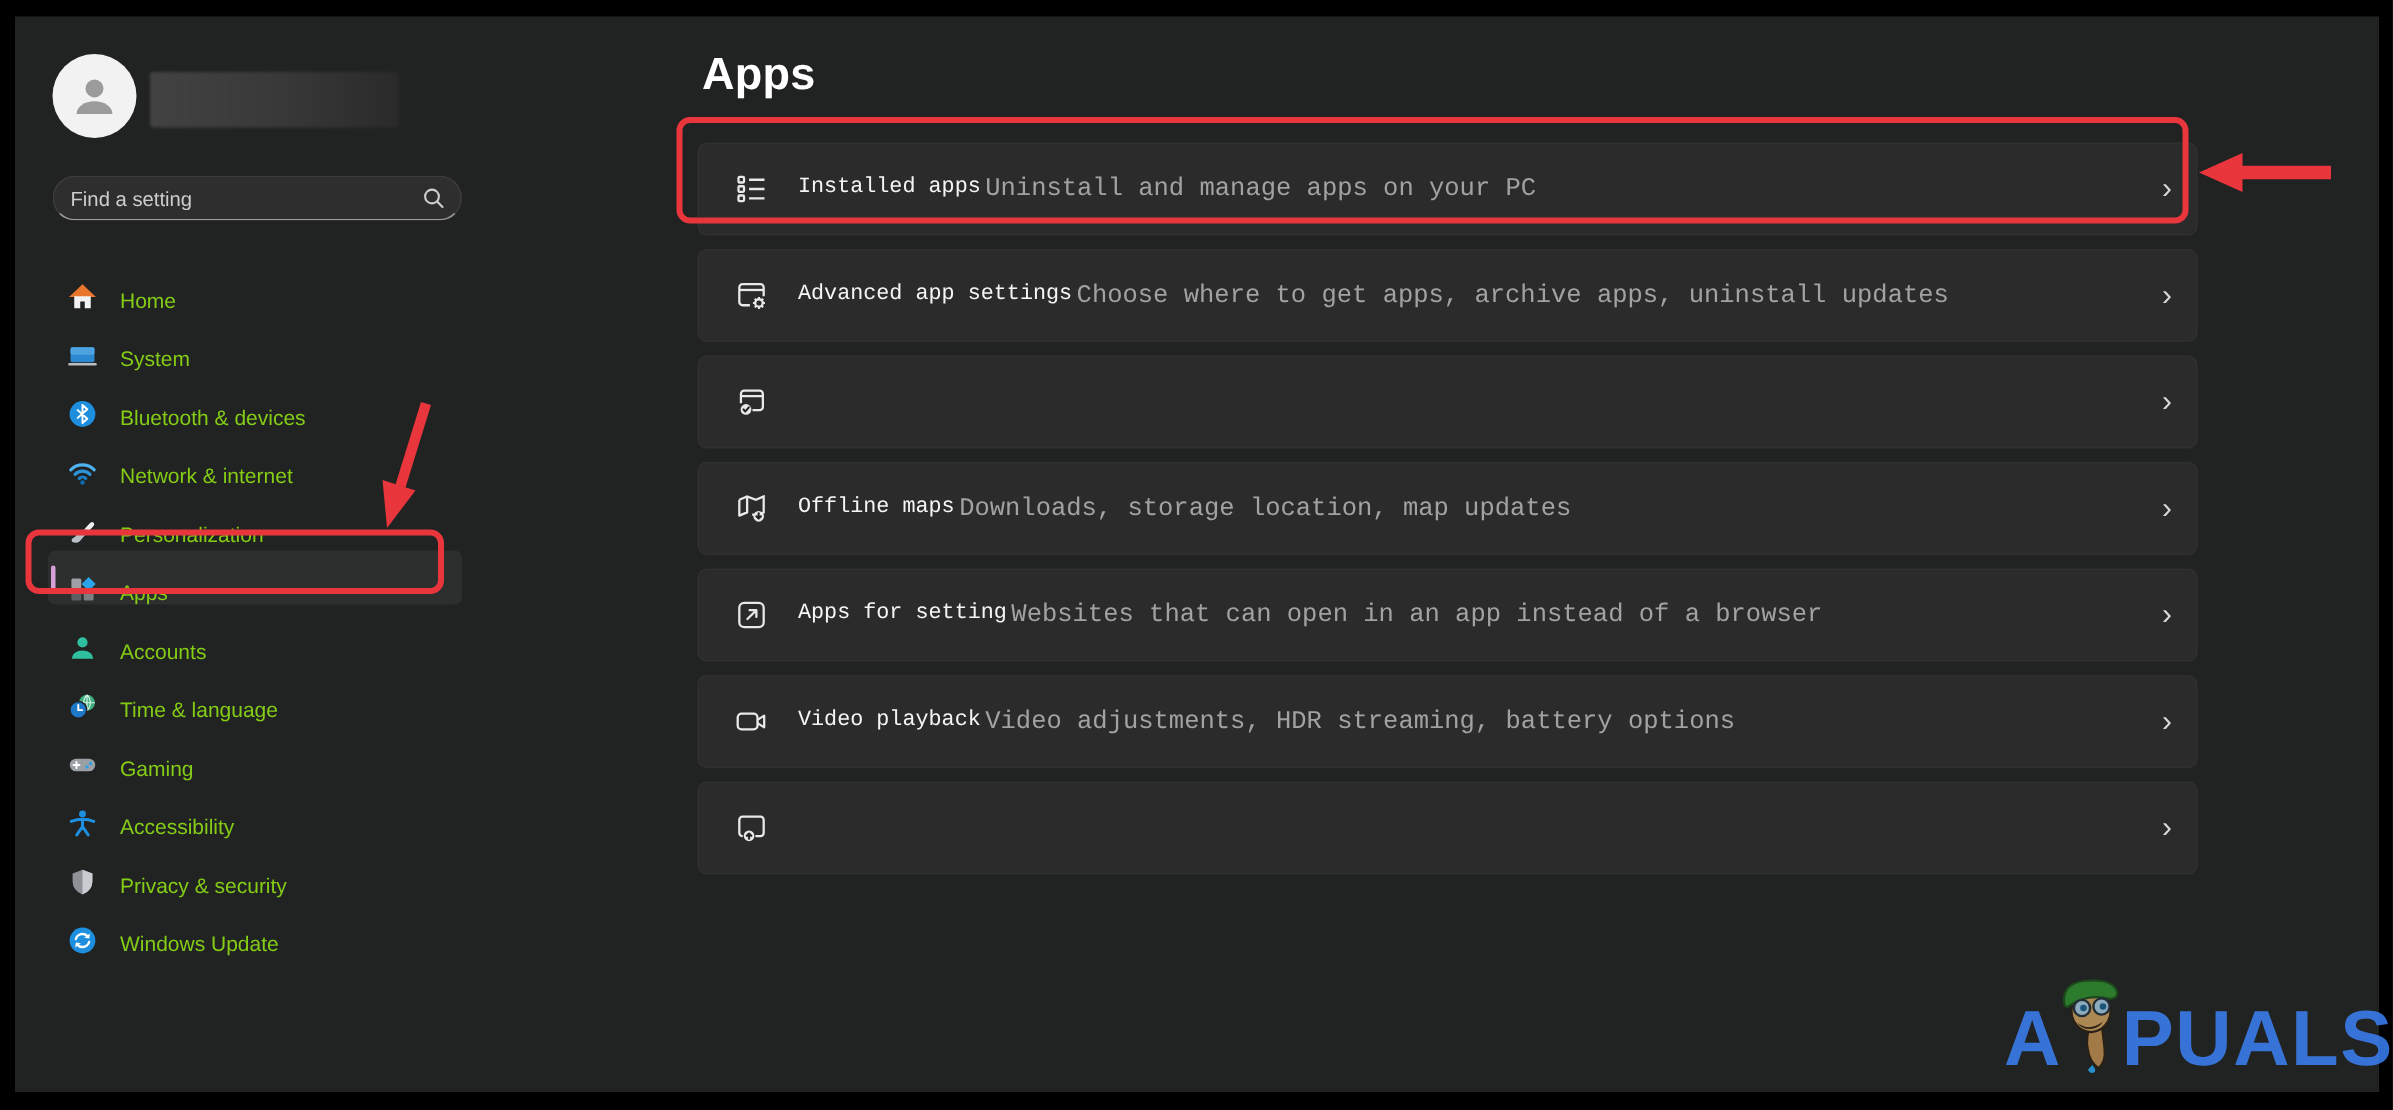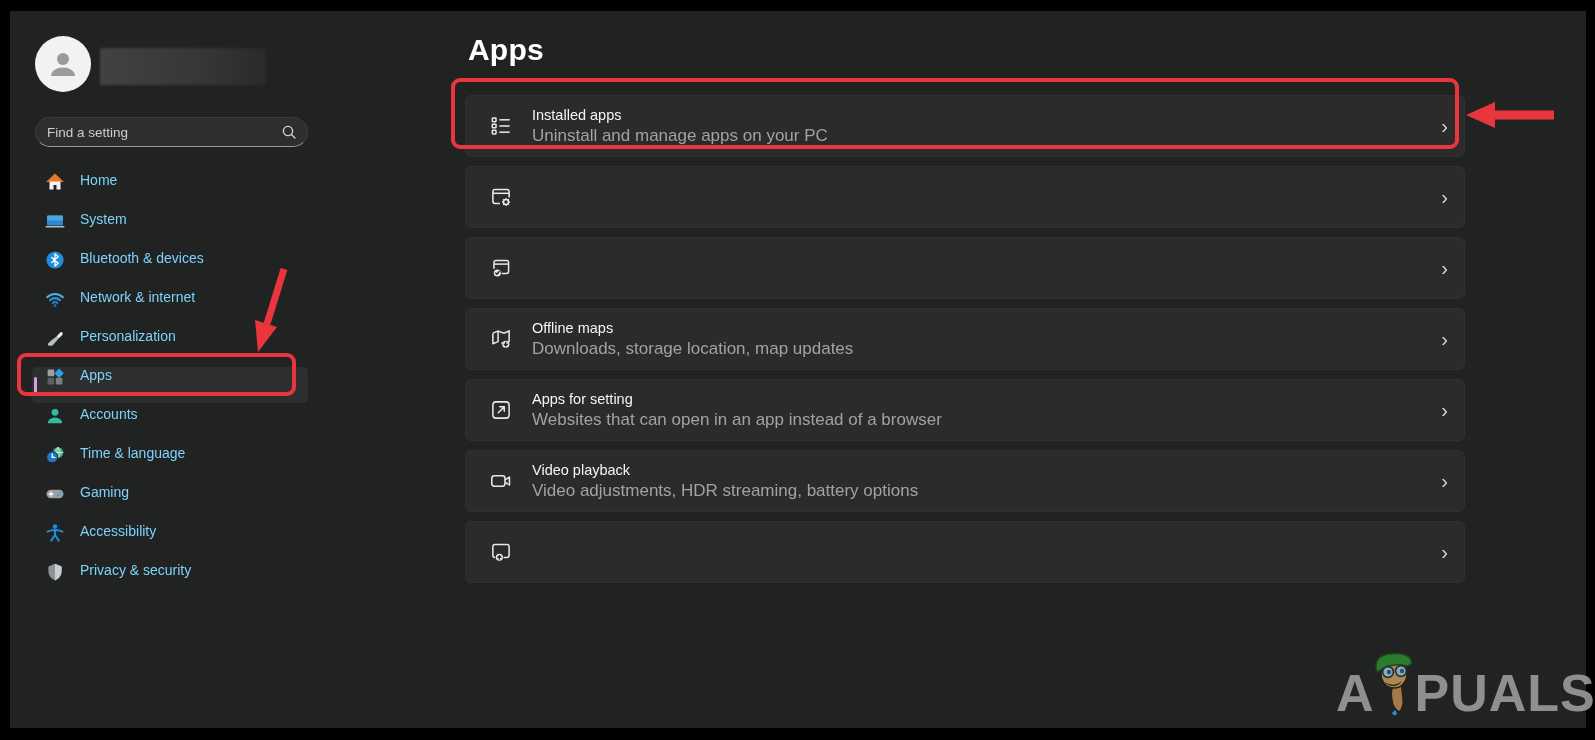--- a/index.html
+++ b/index.html
@@ -28,56 +28,56 @@
     border-radius:15px;display:flex;align-items:center;box-sizing:border-box;
   }
   .search-box input{
     flex:1;background:transparent;border:none;outline:none;color:#e8e8e8;
     font-size:13.5px;padding:0 8px 0 11px;font-family:inherit;
   }
   .search-box input::placeholder{color:#cdcdcd;}
   .search-glyph{margin-right:10px;display:flex;}
   .nav{position:absolute;left:22px;top:161px;width:276px;}
   .nav-item{
-    height:36px;margin-bottom:3px;display:flex;align-items:flex-start;
-    border-radius:5px;cursor:pointer;position:relative;color:#7dd3fc;font-size:14px;
+    height:36px;margin-bottom:3px;display:flex;align-items:flex-end;
+    border-radius:5px;cursor:pointer;position:relative;color:#84cc16;font-size:14px;
   }
   .nav-item .ico{width:20px;height:20px;margin:0 15px 0 13px;flex:0 0 auto;display:flex;}
   .nav-item.selected{background:#2d2e2e;}
   .nav-item.selected .accent-pill{
     position:absolute;left:2px;top:10px;width:3px;height:16px;border-radius:2px;
   }
   
   .page-title{
     position:absolute;left:458px;top:22px;color:#fff;font-size:30px;font-weight:700;
     letter-spacing:.2px;
   }
   .rows{position:absolute;left:455px;top:84px;width:1000px;}
   .srow{
     height:62px;margin-bottom:9px;background:#2b2b2b;border-radius:6px;
     display:flex;align-items:center;position:relative;cursor:pointer;
     border:1px solid #303030;box-sizing:border-box;
   }
   .srow .ricon{width:26px;height:26px;margin:0 18px 0 22px;flex:0 0 auto;display:flex;}
-  .rtext{display:flex;flex-direction:column;gap:3px;}
+  .rtext{display:flex;gap:3px;font-family:Liberation Mono, monospace;}
   .rtitle{color:#f5f5f5;font-size:14.5px;}
   .rsub{color:#a2a2a2;font-size:17px;}
   .chev{
     position:absolute;right:16px;top:50%;transform:translateY(-50%);
     color:#d8d8d8;font-size:20px;font-weight:400;line-height:1;
   }
   
   .hl-rect{position:absolute;border:4px solid #e8363c;border-radius:9px;pointer-events:none;}
   .hl-rect.main-r{left:451px;top:78px;width:1008px;height:71px;box-sizing:border-box;}
   .hl-rect.side-r{left:17px;top:353px;width:279px;height:43px;box-sizing:border-box;}
   .annot{position:absolute;pointer-events:none;}
   
   .watermark{
     position:absolute;left:1336px;top:652px;display:flex;align-items:flex-end;
-    color:#a3a3a3;font-weight:700;font-size:52px;letter-spacing:1px;line-height:.92;
+    color:#3b82f6;font-weight:700;font-size:52px;letter-spacing:1px;line-height:.92;
     opacity:.85;user-select:none;
   }
   .wm-head{margin:0 -2px 2px -4px;display:flex;}
 </style>
 </head>
 <body>
 
 <div class="window">
 
   <div class="avatar">
@@ -213,20 +213,32 @@
     <div class="nav-item">
       <span class="ico">
         <svg viewBox="0 0 20 20" width="20" height="20">
           <path d="M10,1.8 L16.6,4.4 V9.6 Q16.6,15.4 10,18.4 Q3.4,15.4 3.4,9.6 V4.4 Z" fill="#8e9297"></path>
           <path d="M10,1.8 L16.6,4.4 V9.6 Q16.6,15.4 10,18.4 Z" fill="#c9ccd1"></path>
         </svg>
       </span>
       <span>Privacy &amp; security</span>
     </div>
 
+    <div class="nav-item">
+      <span class="ico">
+        <svg viewBox="0 0 20 20" width="20" height="20">
+          <circle cx="10" cy="10" r="8.6" fill="#1e8fdf"></circle>
+          <path d="M5.6,9 a4.6,4.6 0 0 1 8,-1.6" fill="none" stroke="#fff" stroke-width="1.6" stroke-linecap="round"></path>
+          <polygon points="14.6,5.2 14.6,8.6 11.2,8.6" fill="#fff" transform="rotate(8 14 8)"></polygon>
+          <path d="M14.4,11 a4.6,4.6 0 0 1 -8,1.6" fill="none" stroke="#fff" stroke-width="1.6" stroke-linecap="round"></path>
+          <polygon points="5.4,14.8 5.4,11.4 8.8,11.4" fill="#fff" transform="rotate(8 6 12.5)"></polygon>
+        </svg>
+      </span>
+      <span>Windows Update</span>
+    </div>
 
   </div>
 
   <div class="page-title">Apps</div>
 
   <div class="rows">
 
     <div class="srow">
       <span class="ricon">
         <svg viewBox="0 0 24 24" width="26" height="26" fill="none" stroke="#e9e9e9" stroke-width="1.4">
@@ -246,20 +258,24 @@
     </div>
 
     <div class="srow">
       <span class="ricon">
         <svg viewBox="0 0 24 24" width="26" height="26" fill="none" stroke="#e9e9e9" stroke-width="1.4">
           <path d="M11,18 H6.5 A2,2 0 0 1 4.5,16 V7 A2,2 0 0 1 6.5,5 H17.5 A2,2 0 0 1 19.5,7 V12.5"></path>
           <line x1="4.5" y1="8.6" x2="19.5" y2="8.6"></line>
           <circle cx="16.6" cy="16.6" r="2.3"></circle>
           <path d="M16.6,12.9 v1.4 M16.6,18.9 v1.4 M12.9,16.6 h1.4 M18.9,16.6 h1.4 M14,14 l1,1 M18.2,18.2 l1,1 M19.2,14 l-1,1 M15,18.2 l-1,1" stroke-width="1.2"></path>
         </svg>
+      </span>
+      <span class="rtext">
+        <span class="rtitle">Advanced app settings</span>
+        <span class="rsub">Choose where to get apps, archive apps, uninstall updates</span>
       </span>
       <span class="chev">›</span>
     </div>
 
     <div class="srow">
       <span class="ricon">
         <svg viewBox="0 0 24 24" width="26" height="26" fill="none" stroke="#e9e9e9" stroke-width="1.4">
           <path d="M5.5,12.8 V7 A2,2 0 0 1 7.5,5 H17 A2,2 0 0 1 19,7 V15 A2,2 0 0 1 17,17 H12.6"></path>
           <line x1="5.5" y1="8.4" x2="19" y2="8.4"></line>
           <circle cx="8.6" cy="16.6" r="3.3" fill="#e9e9e9" stroke="none"></circle>

